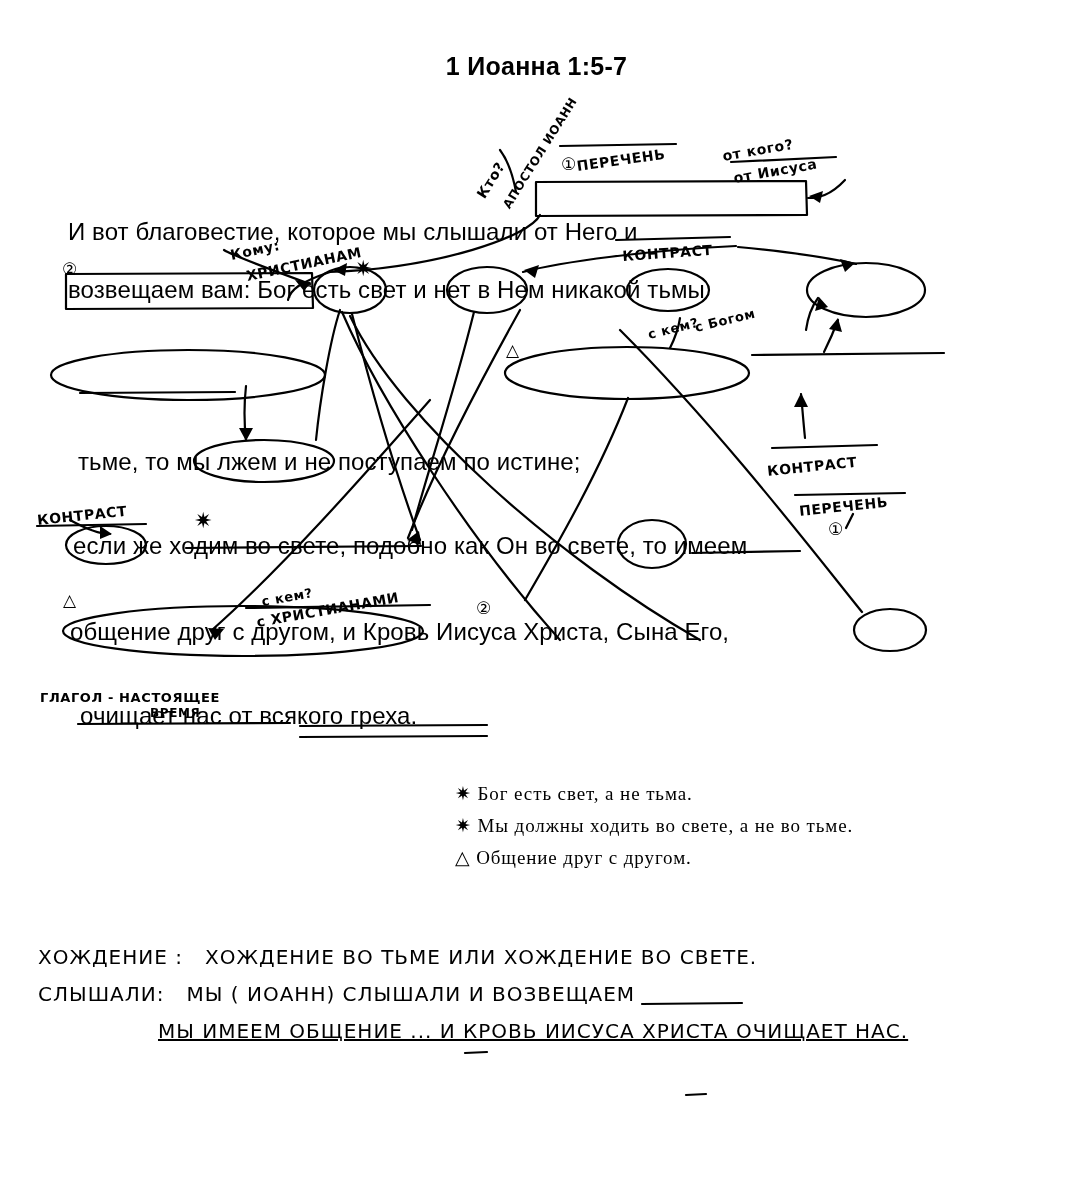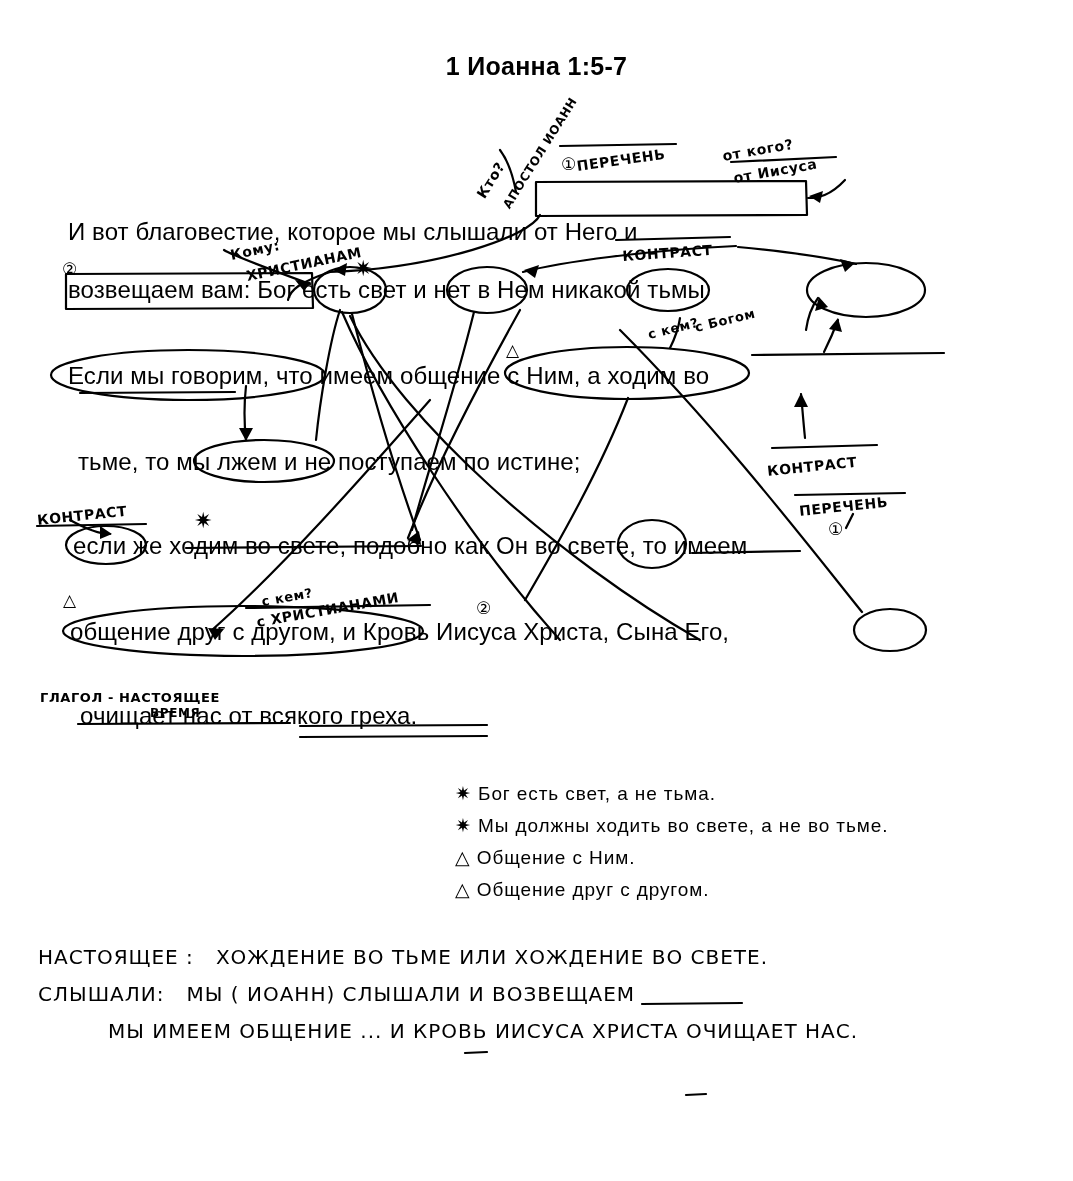--- a/index.html
+++ b/index.html
@@ -69,52 +69,52 @@
     position: absolute;
     font-family: "DejaVu Sans", sans-serif;
     font-size: 17px;
   }
   .notes-list {
     position: absolute;
     left: 455px;
     top: 782px;
   }
   .notes-list div {
-    font-family: Liberation Sans, sans-serif;
+    font-family: Liberation Serif, serif;
     font-size: 19px;
     letter-spacing: 0.9px;
     margin-bottom: 9px;
     white-space: nowrap;
   }
   .summary {
     position: absolute;
     left: 38px;
     top: 945px;
   }
   .summary .row {
     font-family: "DejaVu Sans", sans-serif;
     font-size: 20px;
     letter-spacing: 1px;
     margin-bottom: 13px;
     white-space: nowrap;
   }
   .summary .row.indent {
-    margin-left: 70px;
+    margin-left: 120px;
+    text-decoration: underline;
   }
 </style>
 </head>
 <body>
 
 <div id="page">
 
   <div class="title">1 Иоанна 1:5-7</div>
 
   <div class="verse-line" style="left:68px; top:190px;margin-top:28px;">И вот благовестие, которое мы слышали от Него и</div>
   <div class="verse-line" style="left:68px; top:276px;">возвещаем вам: Бог есть свет и нет в Нем никакой тьмы</div>
-  <div class="verse-line" style="left:68px; top:362px;">Если мы говорим, что имеем общение с Ним, а ходим во</div>
   <div class="verse-line" style="left:78px; top:448px;">тьме, то мы лжем и не поступаем по истине;</div>
   <div class="verse-line" style="left:73px; top:532px;">если же ходим во свете, подобно как Он во свете, то имеем</div>
   <div class="verse-line" style="left:70px; top:618px;">общение друг с другом, и Кровь Иисуса Христа, Сына Его,</div>
   <div class="verse-line" style="left:80px; top:702px;text-align:right;">очищает нас от всякого греха.</div>
 
   <div class="hand rot-a" style="left:487px; top:185px;">Кто?</div>
   <div class="hand rot-a" style="left:512px; top:197px; font-size:12px;">АПОСТОЛ ИОАНН</div>
   <div class="hand rot-c" style="left:578px; top:158px;">ПЕРЕЧЕНЬ</div>
   <div class="hand rot-f" style="left:724px; top:148px;">от кого?</div>
   <div class="hand rot-f" style="left:735px; top:170px;">от Иисуса</div>
@@ -150,31 +150,27 @@
     <div>
       <span>✷</span>
       <span>Бог есть свет, а не тьма.</span>
     </div>
     <div>
       <span>✷</span>
       <span>Мы должны ходить во свете, а не во тьме.</span>
     </div>
     <div>
       <span>△</span>
-      <span>Общение с Ним.</span>
-    </div>
-    <div>
-      <span>△</span>
       <span>Общение друг с другом.</span>
     </div>
   </div>
 
   <div class="summary">
     <div class="row">
-      <span>НАСТОЯЩЕЕ :</span>
+      <span>ХОЖДЕНИЕ :</span>
       &nbsp;
       <span>ХОЖДЕНИЕ ВО ТЬМЕ ИЛИ ХОЖДЕНИЕ ВО СВЕТЕ.</span>
     </div>
     <div class="row">
       <span>СЛЫШАЛИ:</span>
       &nbsp;
       <span>МЫ ( ИОАНН) СЛЫШАЛИ И ВОЗВЕЩАЕМ</span>
     </div>
     <div class="row indent">
       <span>МЫ ИМЕЕМ ОБЩЕНИЕ ... И КРОВЬ ИИСУСА ХРИСТА ОЧИЩАЕТ НАС.</span>

